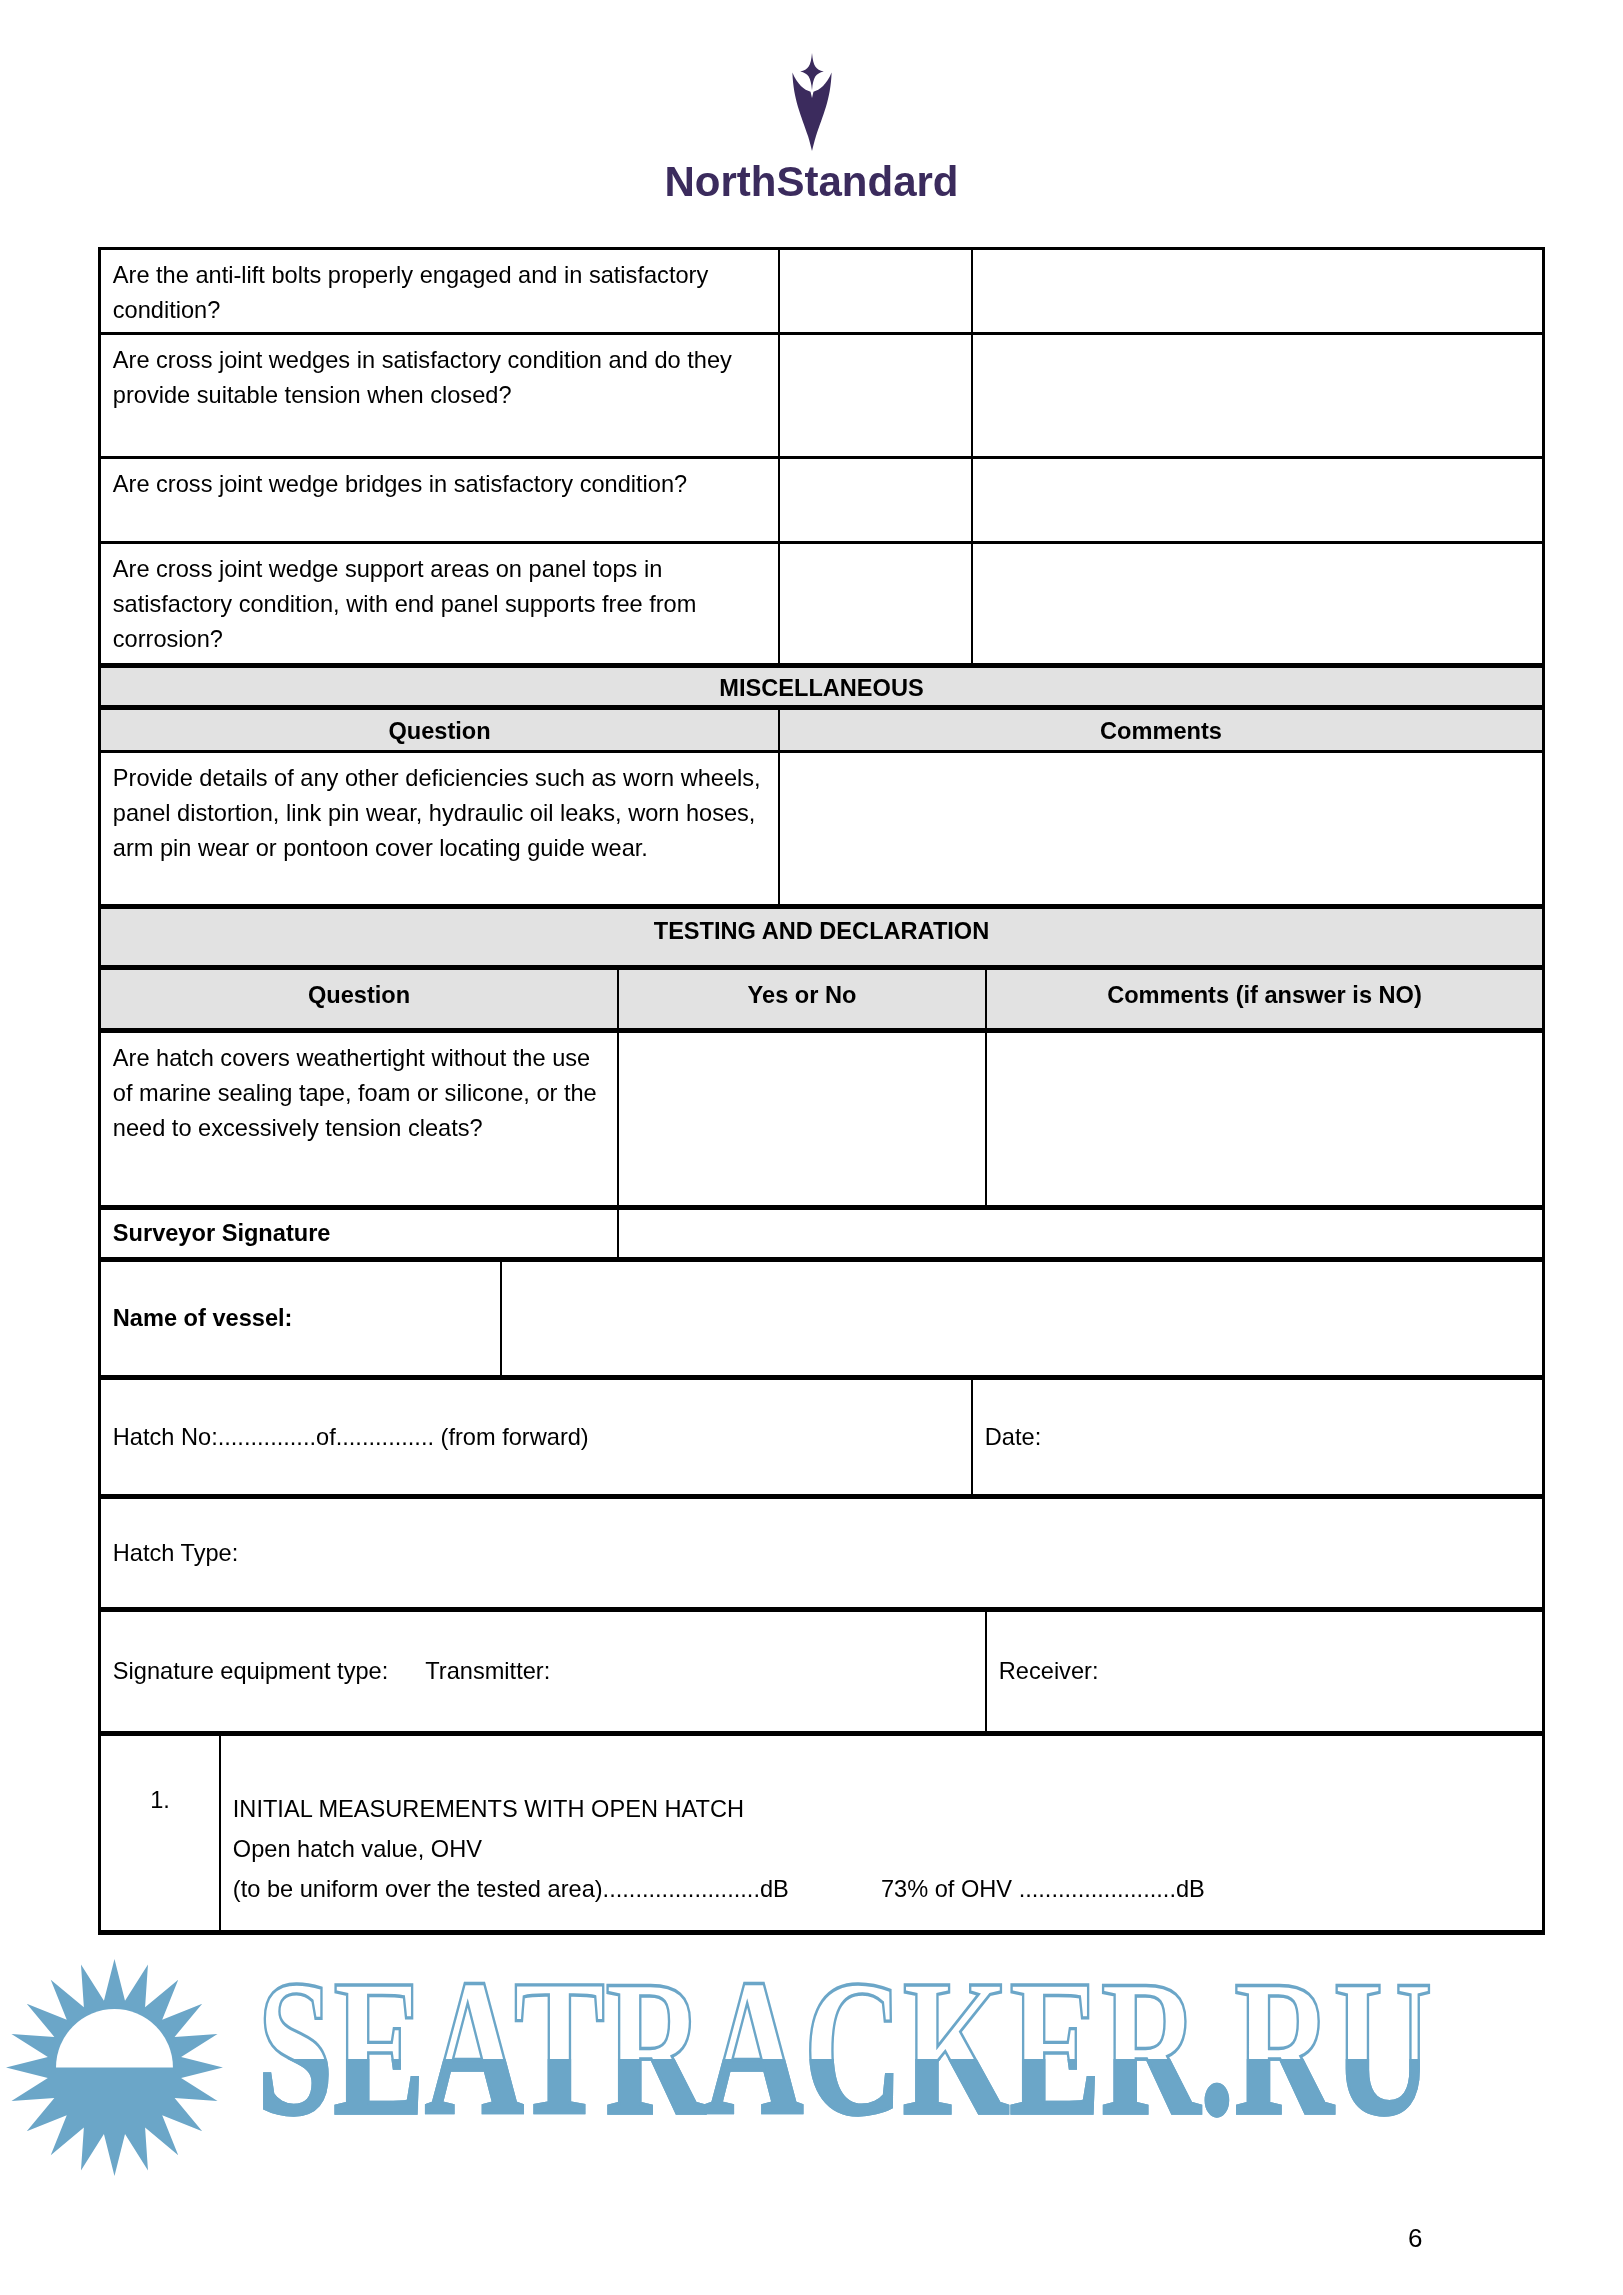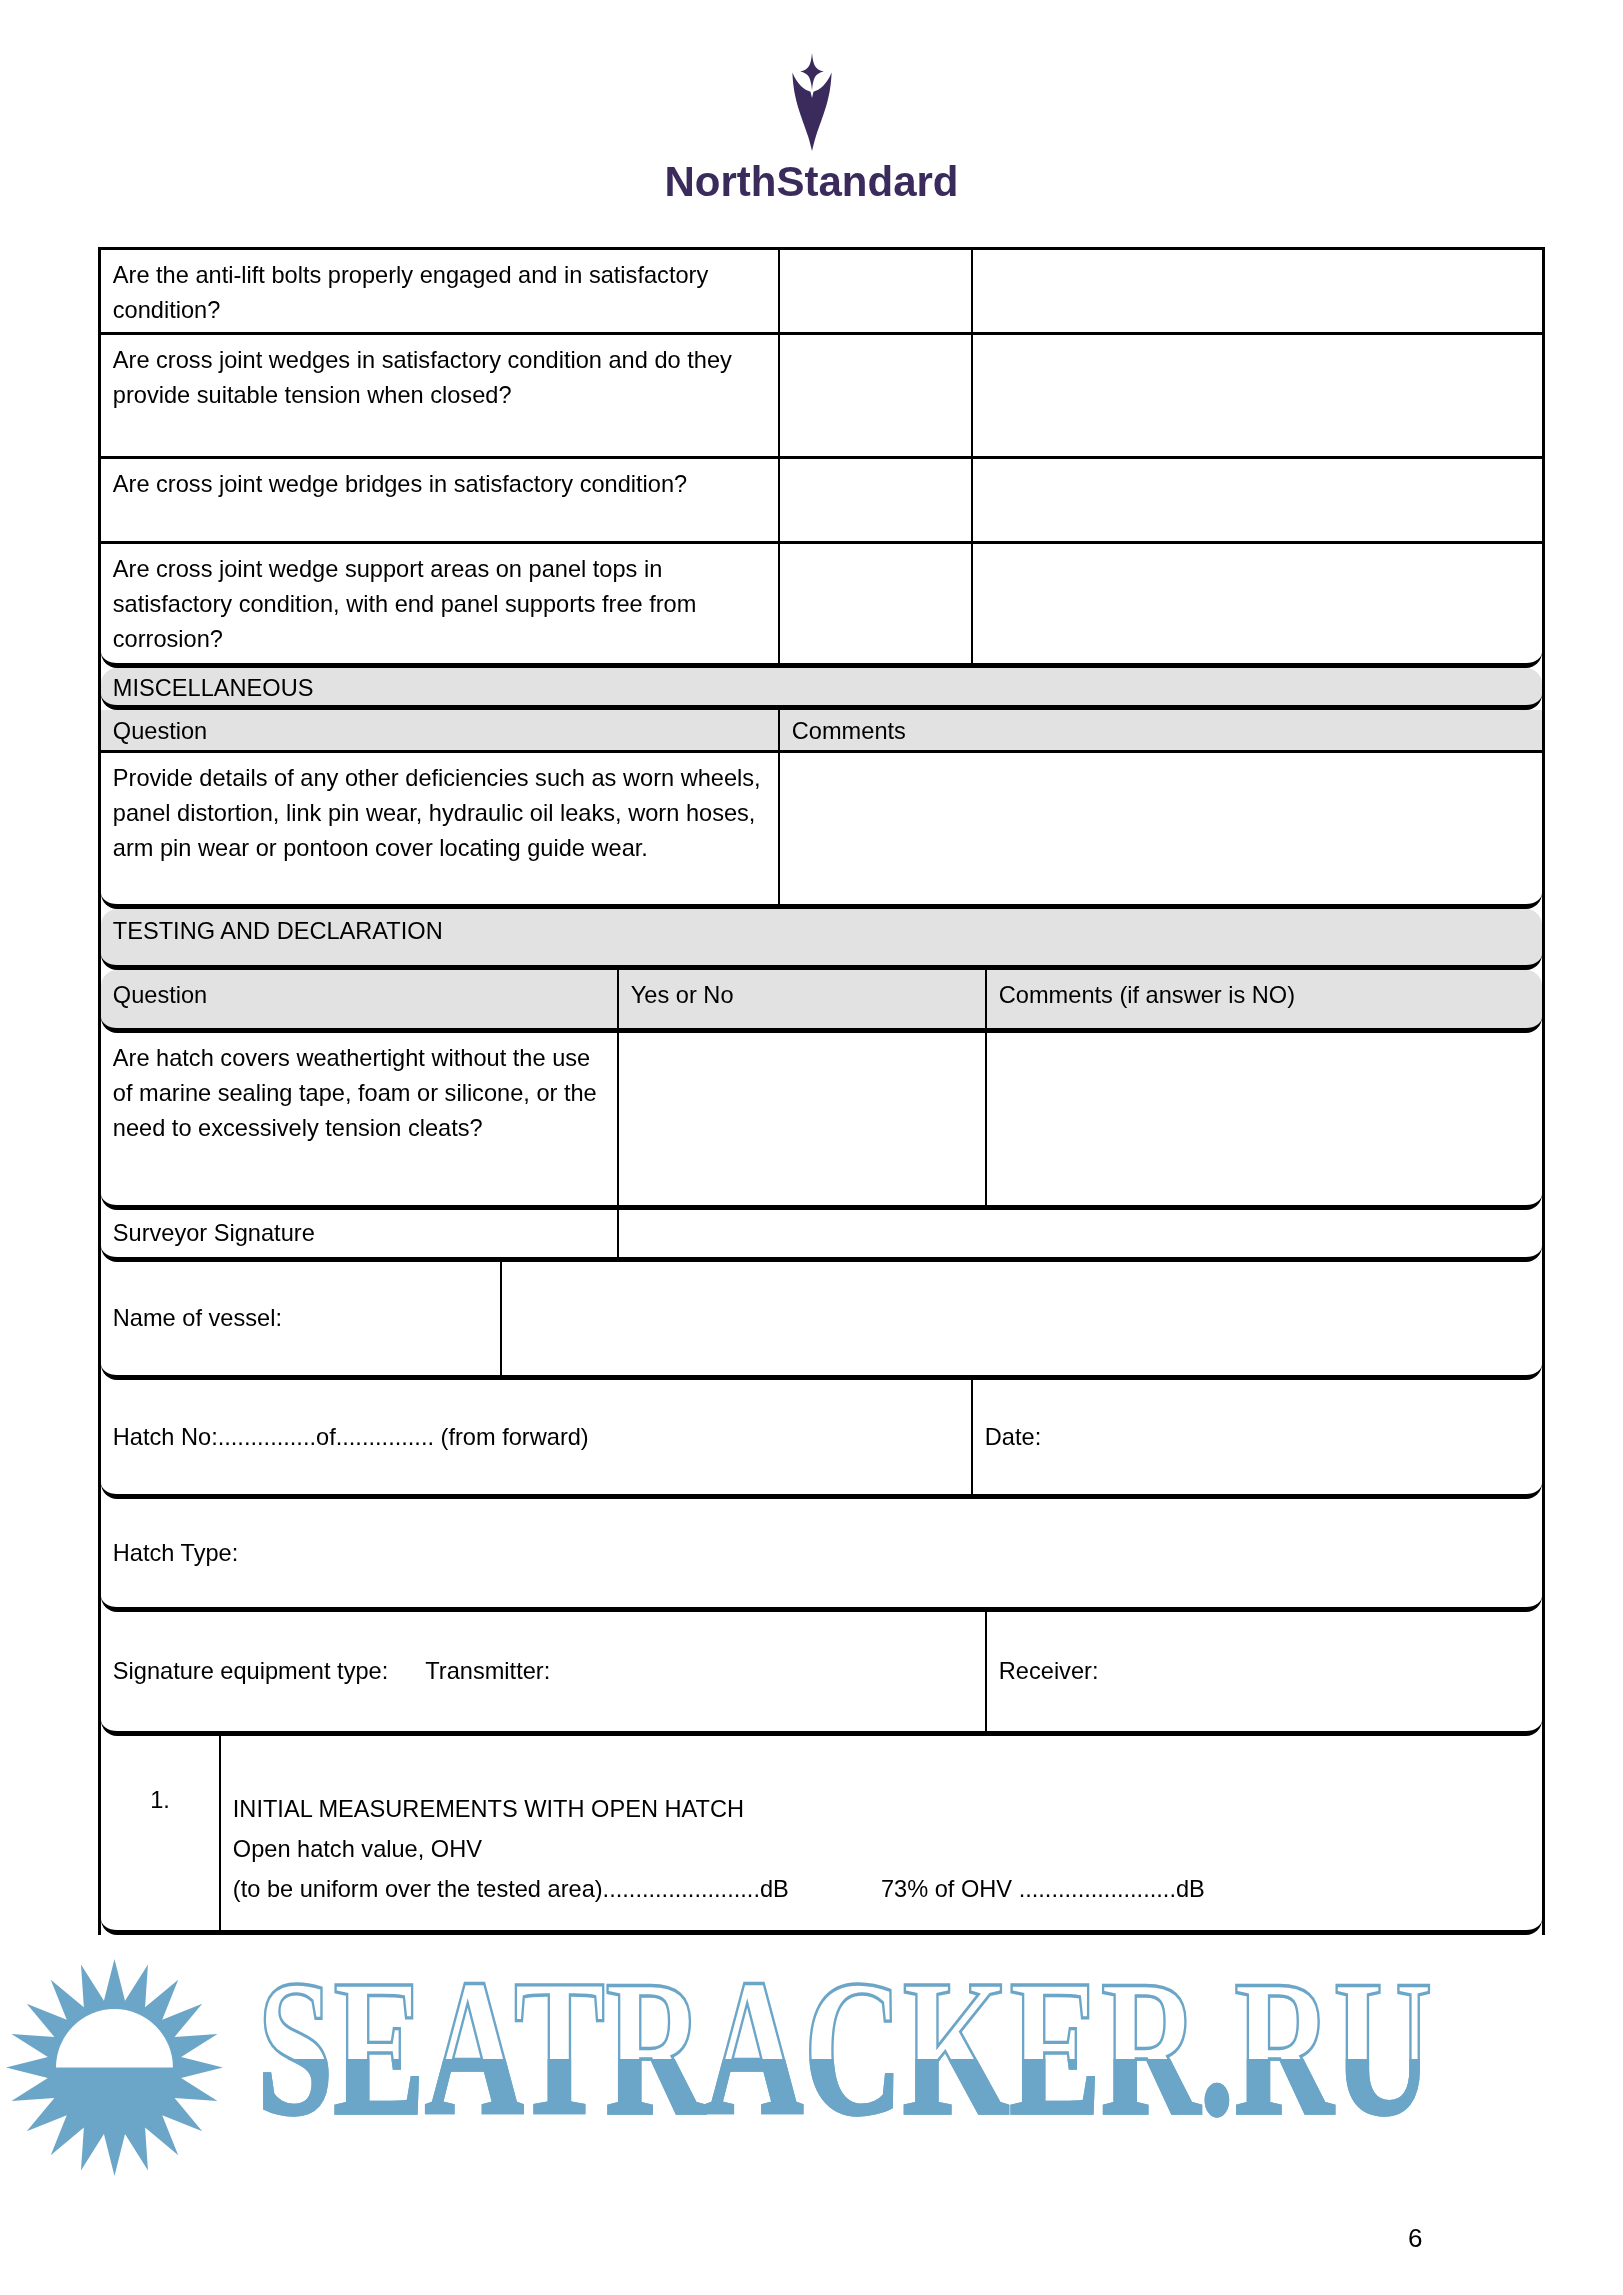--- a/index.html
+++ b/index.html
@@ -8,26 +8,26 @@
 
   
   .brand{position:absolute;top:53px;left:0;width:100%;text-align:center;}
   .brand-mark{display:block;margin:0 auto;width:54px;height:98px;}
   .brand-name{margin-top:6.5px;font-size:42px;font-weight:bold;letter-spacing:0px;color:#3b2b5d;}
 
   
   .sheet{position:absolute;left:98px;top:247px;width:1447px;box-sizing:border-box;
          border-left:3.3px solid #000;border-right:3.3px solid #000;border-top:3.3px solid #000;}
   .r{display:flex;box-sizing:border-box;border-bottom:3.3px solid #000;background:#fff;}
-  .r.thick{border-bottom-width:5.9px;border-radius:16px;}
+  .r.thick{border-bottom-width:5.9px;}
   .r.gray{background:#e2e2e2;}
   .cell{box-sizing:border-box;padding:7.9px 11.8px;font-size:23.6px;line-height:35px;flex:0 0 auto;}
   .cell.grow{flex:1 1 auto;}
   .cell + .cell{border-left:2.6px solid #000;}
-  .b{font-weight:normal;}
+  .b{font-weight:bold;text-align:center;}
   .vcenter{display:flex;align-items:center;}
   .h130{height:85px}.h190{height:124px}.h64{height:42px}.h66{height:43px}
   .h238{height:156px}.h108{height:61px}.h96{height:63px}.h270{height:177px}
   .h80{height:52px}.h180{height:118px}.h182{height:119px}.h172{height:113px}
   .h190b{height:124px}.h304{height:199px}
   .wA1{width:677px}.wA2{width:193px}
   .wM1{width:677px}
   .wT1{width:516px}.wT2{width:368px}
   .wV1{width:399px}
   .wH1{width:870px}

